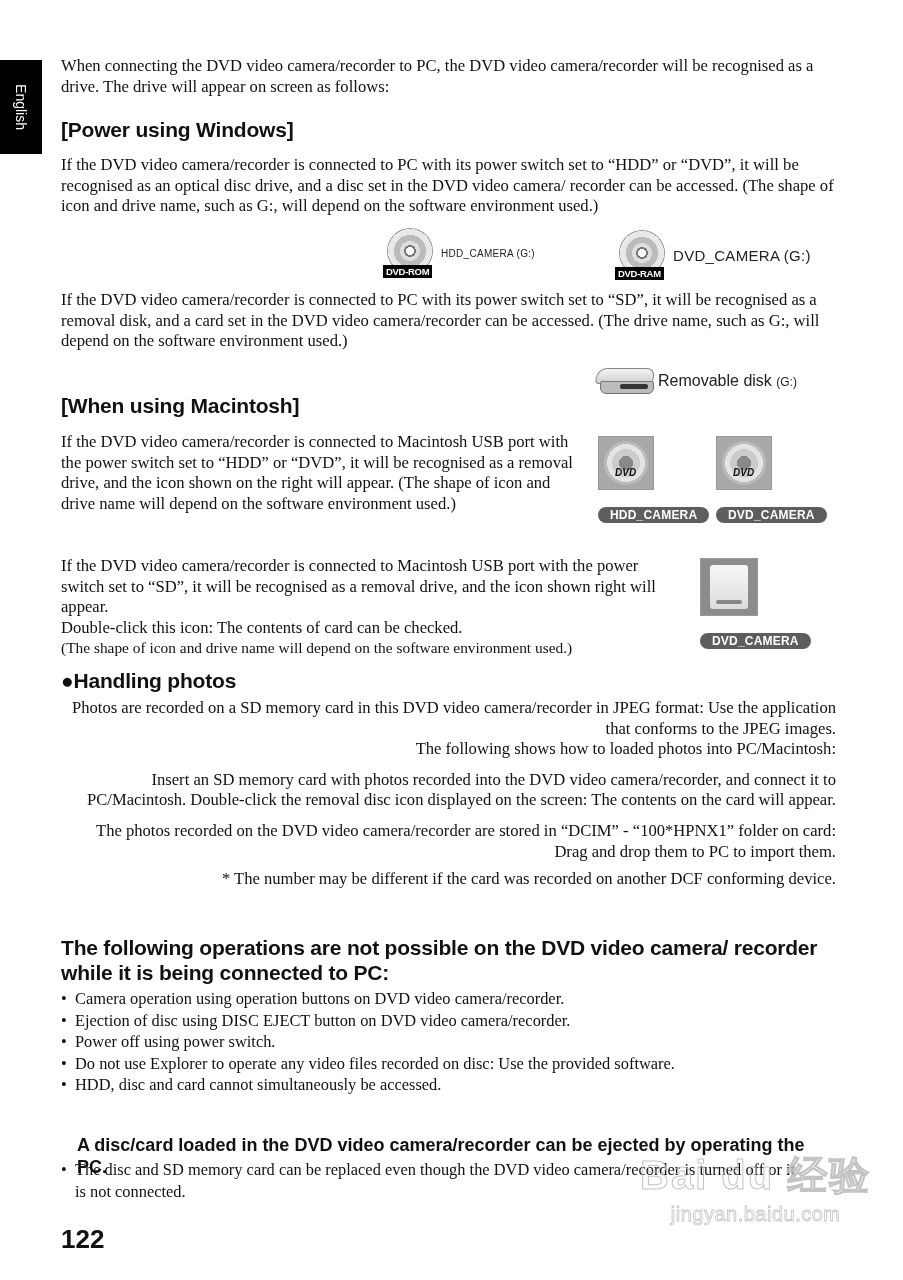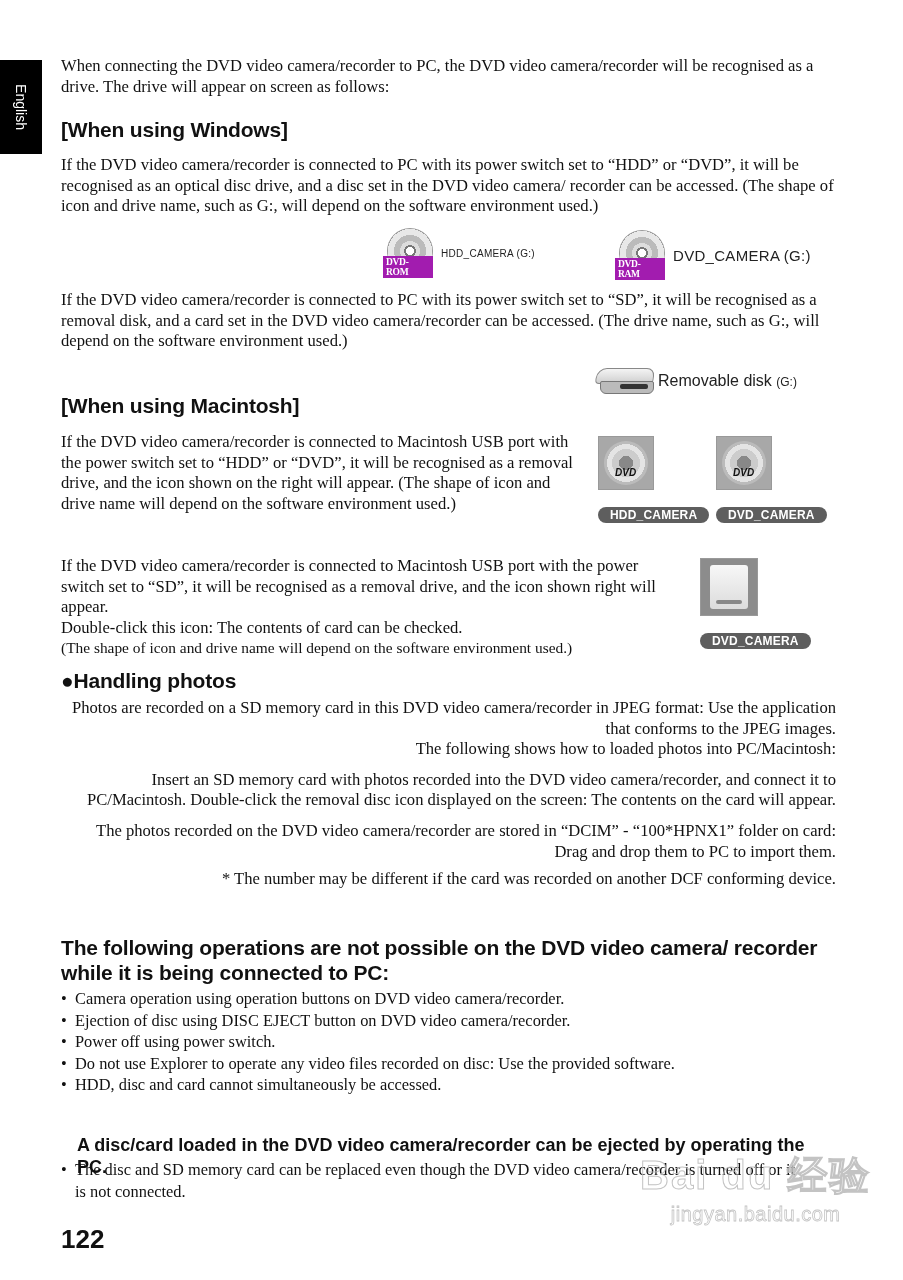--- a/index.html
+++ b/index.html
@@ -14,21 +14,21 @@
   .p { font-size: 16.6px; line-height: 20.6px; margin: 0; }
   .p.small { font-size: 15.4px; }
   .h2 { font-size: 21px; font-weight: bold; line-height: 25px; margin: 0; letter-spacing: -0.2px; }
   .h3 { font-size: 18px; font-weight: bold; line-height: 22px; margin: 16px; }
 
   
   .win-icon { position: absolute; display: flex; align-items: center; }
   .disc { position: relative; width: 50px; height: 50px; }
   .disc .cd { position: absolute; left: 4px; top: 0; width: 46px; height: 46px; border-radius: 50%;
      background: radial-gradient(circle at 50% 50%, #fff 0 4px, #777 4px 6px, #ddd 6px 10px, #bbb 10px 16px, #e8e8e8 16px 22px, #999 22px 23px); }
-  .disc .tag { position: absolute; left: 0; bottom: 0; background: #a21caf; color: #fff; font-size: 9.5px; padding: 1px 3px; font-family: Liberation Serif, serif; font-weight: bold; letter-spacing: -0.3px; }
+  .disc .tag { position: absolute; left: 0; bottom: 0; background: #000000; color: #fff; font-size: 9.5px; padding: 1px 3px; font-family: Liberation Sans, sans-serif; font-weight: bold; letter-spacing: -0.3px; }
   .win-icon .label { margin-left: 8px; font-size: 10px; letter-spacing: 0.3px; color: #222; }
 
   .removable { position: absolute; left: 594px; top: 366px; display: flex; align-items: center; }
   .removable .drive { width: 62px; height: 30px; position: relative; }
   .removable .drive .top { position: absolute; left: 2px; top: 2px; width: 56px; height: 14px; background: linear-gradient(#f4f4f4,#cfcfcf); border-radius: 10px 8px 4px 4px; border: 1px solid #888; transform: skewX(-8deg); }
   .removable .drive .front { position: absolute; left: 6px; top: 15px; width: 52px; height: 11px; background: #bbb; border: 1px solid #777; border-radius: 2px 2px 6px 6px; }
   .removable .drive .slot { position: absolute; left: 26px; top: 18px; width: 28px; height: 5px; background: #333; border-radius: 2px; }
   .removable .label { font-size: 16px; color: #222; margin-left: 2px; }
   .removable .label small { font-size: 12px; }
 
@@ -55,21 +55,21 @@
 </style>
 </head>
 <body>
 
 <div class="lang-tab sans">
   <span>English</span>
 </div>
 
 <p class="abs p serif" style="left:61px; top:56px; width:770px;">When connecting the DVD video camera/recorder to PC, the DVD video camera/recorder will be recognised as a drive. The drive will appear on screen as follows:</p>
 
-<h2 class="abs h2 sans" style="left:61px; top:117px;">[When using Windows]</h2>
+<h2 class="abs h2 sans" style="left:61px; top:117px;">[Power using Windows]</h2>
 <p class="abs p serif" style="left:61px; top:155px; width:775px;">If the DVD video camera/recorder is connected to PC with its power switch set to “HDD” or “DVD”, it will be recognised as an optical disc drive, and a disc set in the DVD video camera/ recorder can be accessed. (The shape of icon and drive name, such as G:, will depend on the software environment used.)</p>
 
 <div class="win-icon" style="left:383px; top:228px;">
   <div class="disc">
     <div class="cd"></div>
     <div class="tag">DVD-ROM</div>
   </div>
   <span class="label sans">HDD_CAMERA (G:)</span>
 </div>
 <div class="win-icon" style="left:615px; top:230px;">

